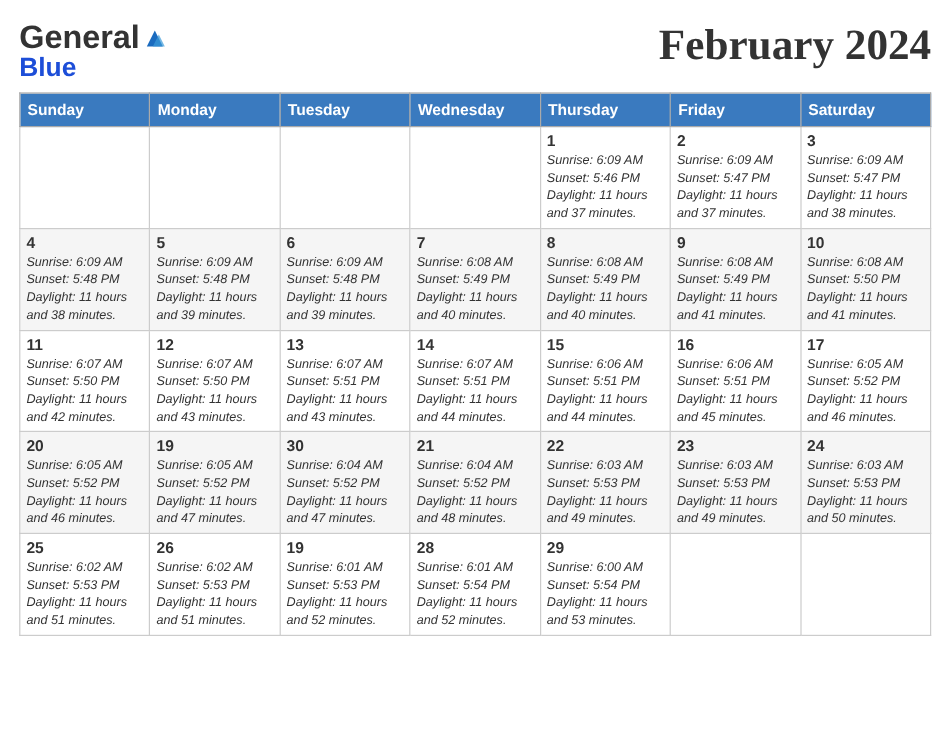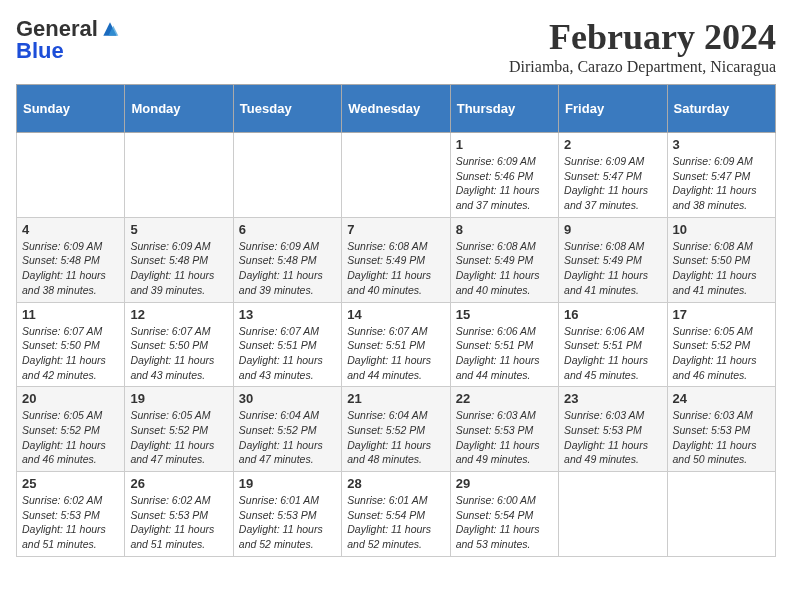--- a/index.html
+++ b/index.html
@@ -19,21 +19,21 @@
     .logo {
       display: flex;
       flex-direction: column;
       align-items: flex-start;
     }
     .logo-text {
       display: flex;
       align-items: center;
     }
     .logo-general {
-      font-size: 22px;
+      font-size: 27px;
       font-weight: bold;
       color: #333;
     }
     .logo-blue {
       font-size: 22px;
       font-weight: bold;
       color: #1d4ed8;
     }
     .logo-icon {
       width: 20px;
@@ -56,21 +56,21 @@
     }
     .calendar {
       width: 100%;
       border-collapse: collapse;
       font-size: 11px;
     }
     .calendar thead th {
       background-color: #3a7abf;
       color: #fff;
       text-align: left;
-      padding: 16px 6px;
+      padding: 6px 6px;
       font-size: 13px;
       font-weight: bold;
       border: 1px solid #aaa;
     }
     .calendar tbody td {
       border: 1px solid #ccc;
       vertical-align: top;
       padding: 4px 5px;
       width: 108px;
       min-height: 80px;
@@ -105,21 +105,20 @@
       <span class="logo-general">General</span>
       <svg class="logo-icon" viewBox="0 0 24 24" xmlns="http://www.w3.org/2000/svg">
         <polygon points="4,20 12,4 20,20" fill="#1a6bbf"></polygon>
         <polygon points="10,20 16,8 22,20" fill="#3a9ad9" opacity="0.7"></polygon>
       </svg>
     </div>
     <span class="logo-blue" style="margin-top:-4px;">Blue</span>
   </div>
   <div class="title-area">
     <div class="main-title">February 2024</div>
-    <div class="subtitle">Diriamba, Carazo Department, Nicaragua</div>
   </div>
 </div>
 
 <table class="calendar">
   <thead>
     <tr id="weekday-header">
     <th>Sunday</th>
         <th>Monday</th>
         <th>Tuesday</th>
         <th>Wednesday</th>

